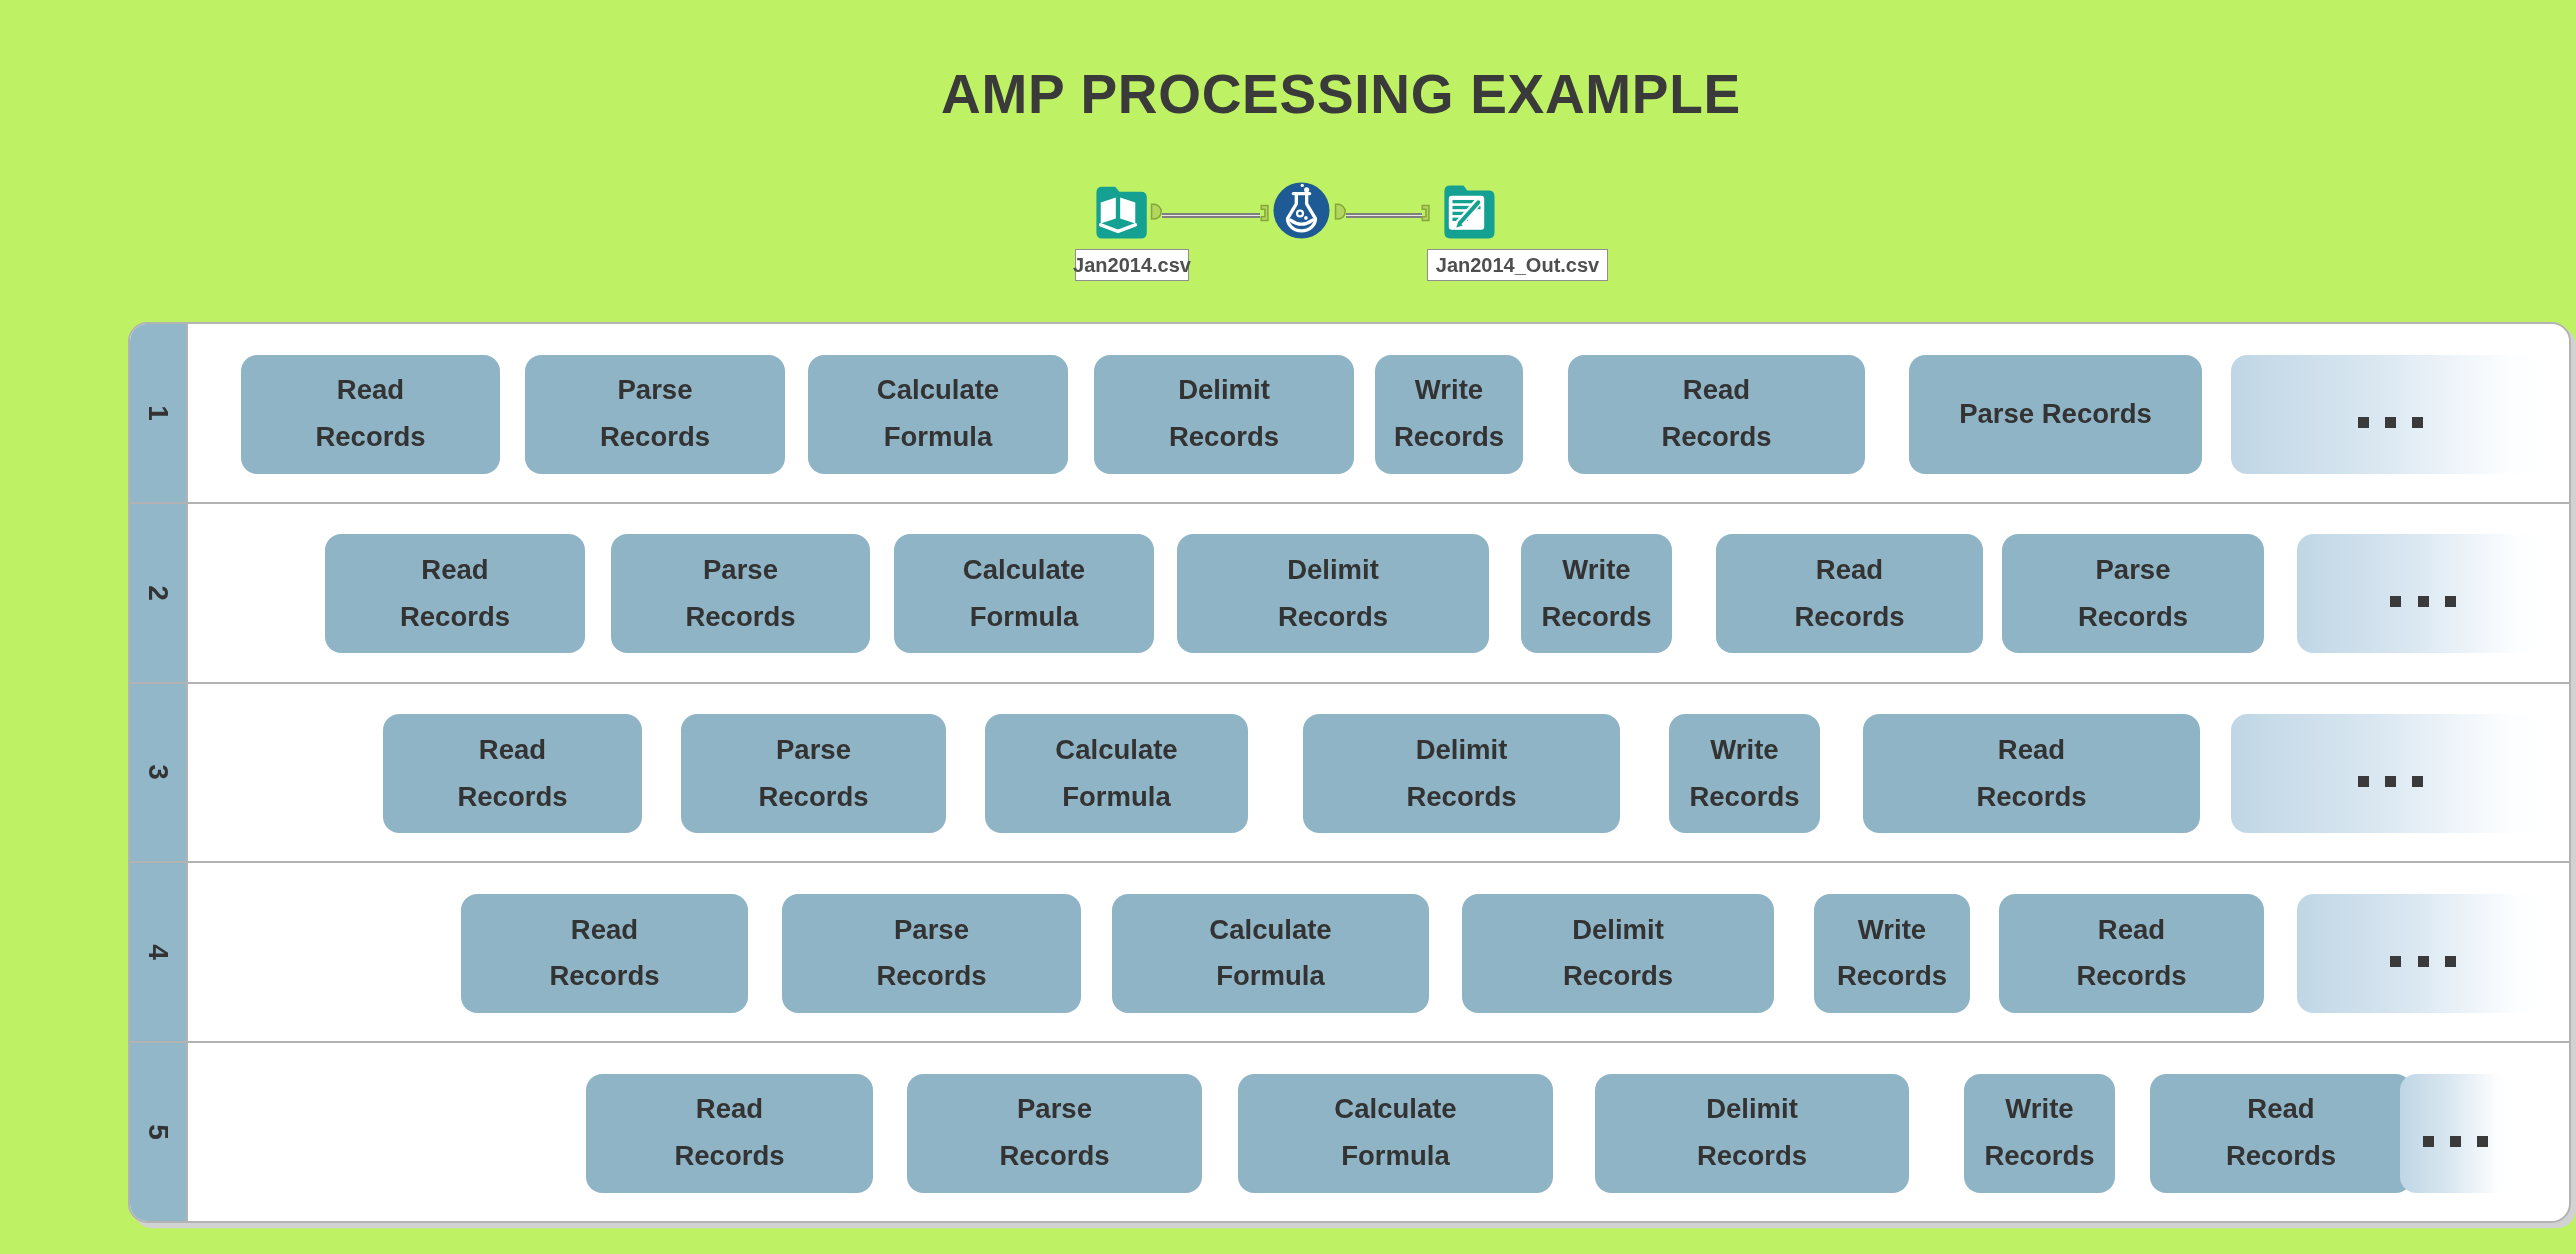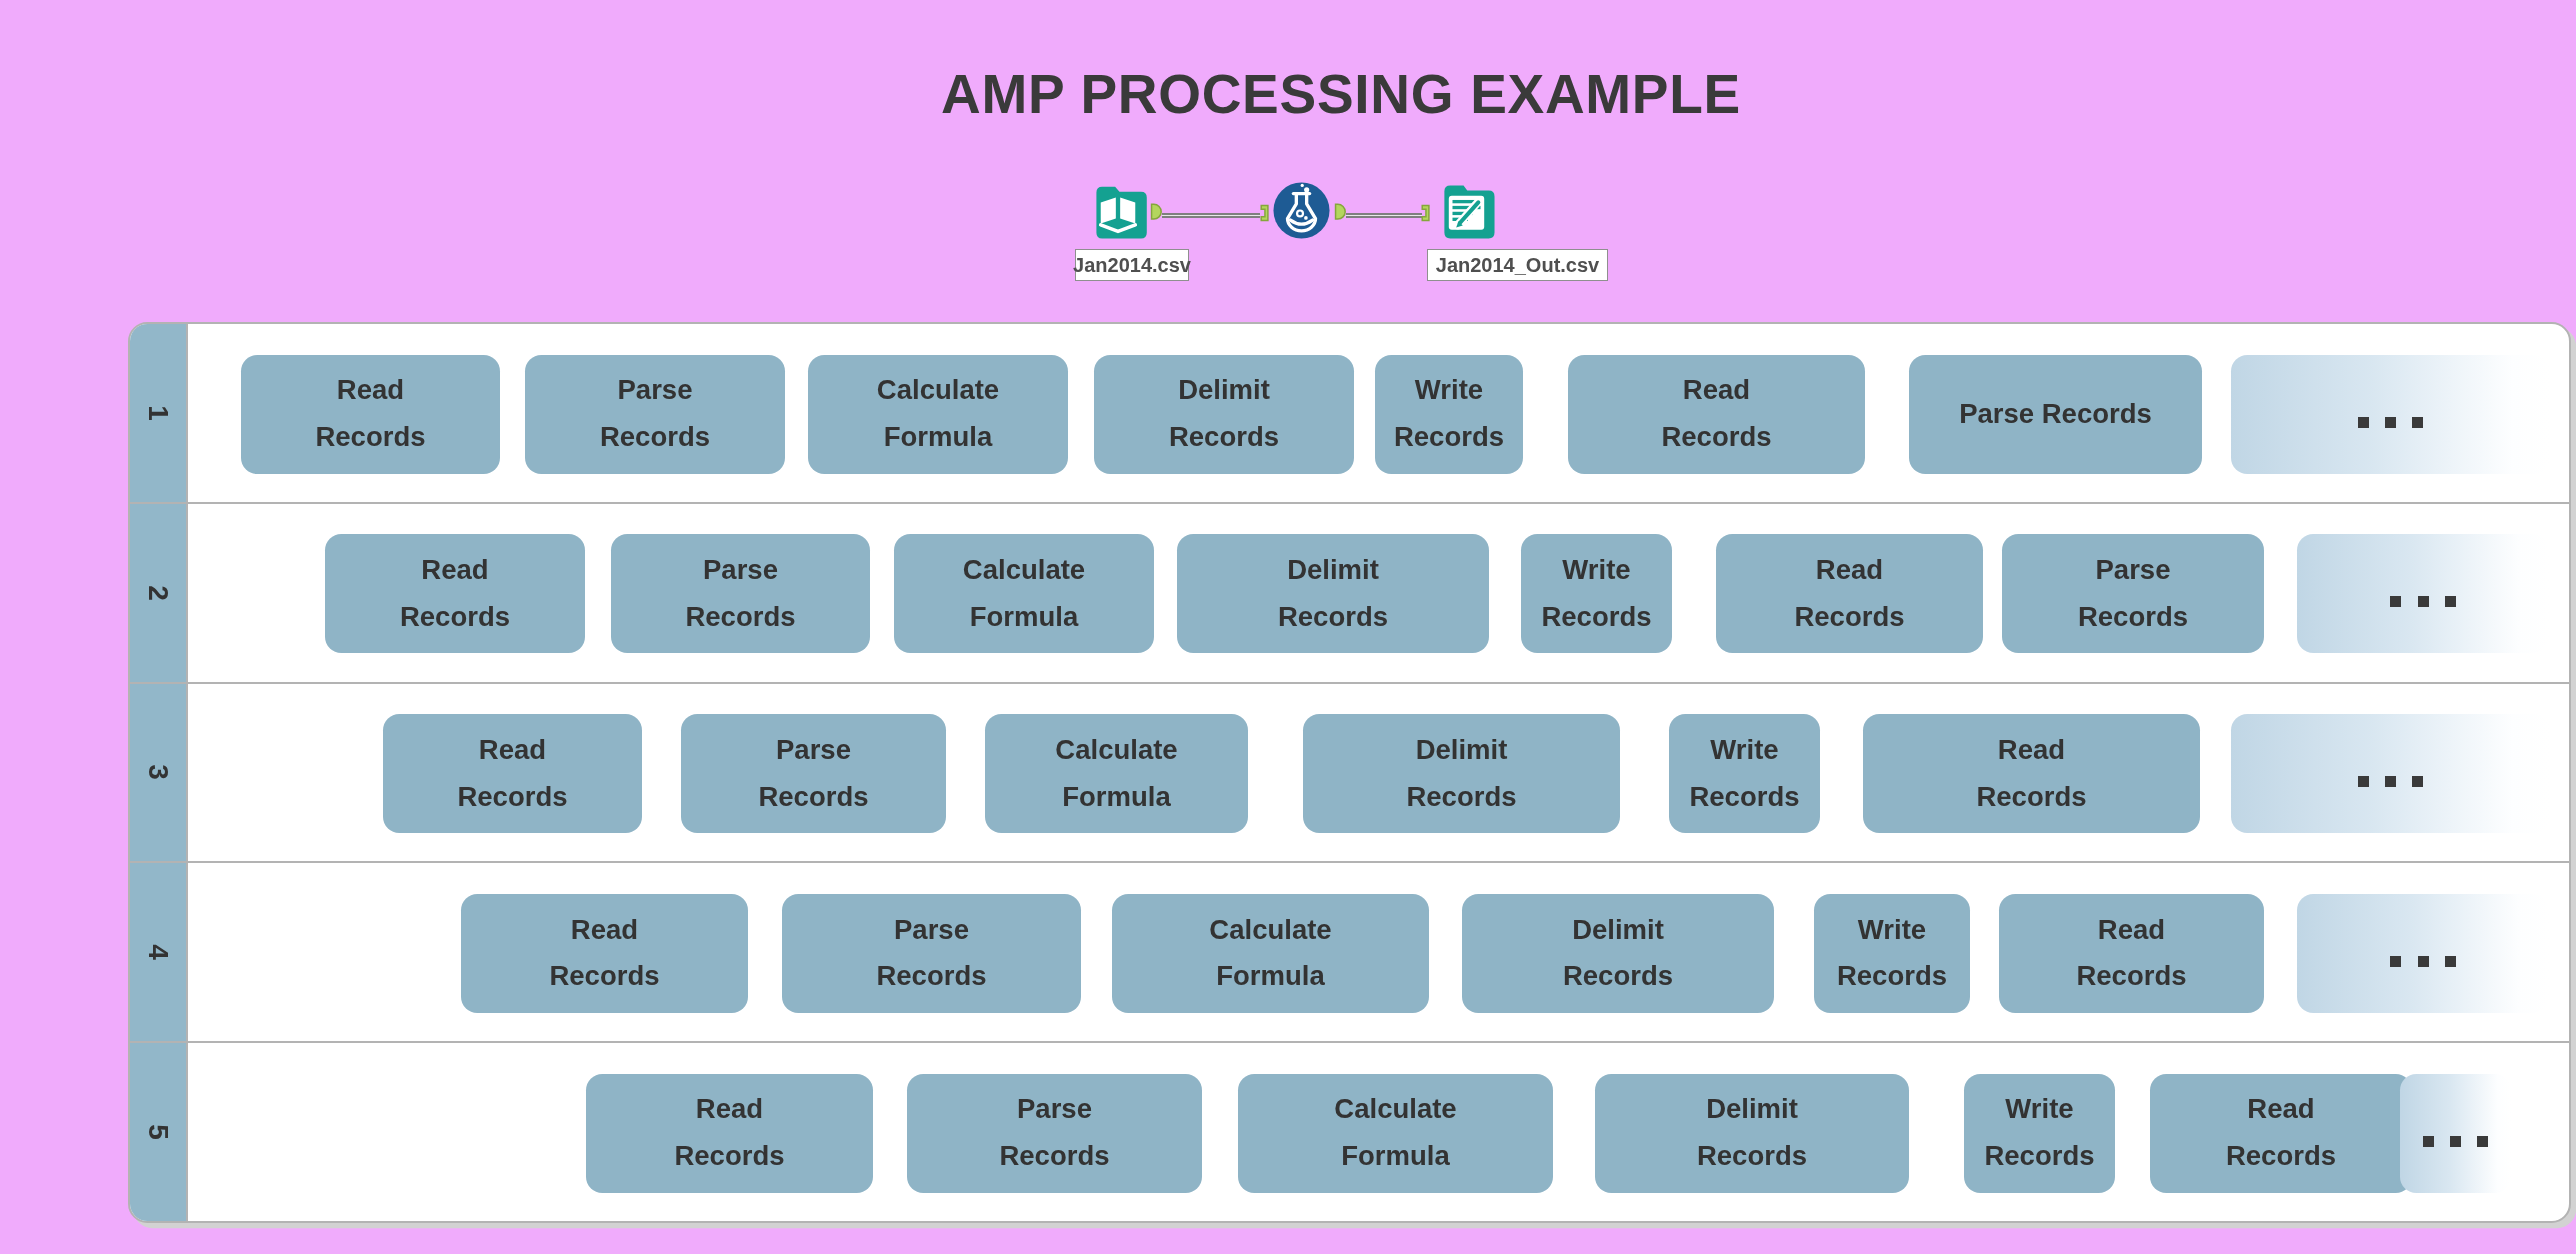--- a/index.html
+++ b/index.html
@@ -1,18 +1,18 @@
 <!DOCTYPE html>
 <html style="font-size:12px"><head>
 <meta charset="utf-8">
 <style>
   * { margin:0; padding:0; box-sizing:border-box; }
   html,body { width:2576px; height:1254px; background:#ffffff; overflow:hidden;
               font-family:"Liberation Sans", sans-serif; }
-  .stage { position:relative; width:2576px; height:1254px; background:#f0abfc; }
+  .stage { position:relative; width:2576px; height:1254px; background:#bef264; }
 
   
   .title { position:absolute; top:62px; left:1341px; transform:translateX(-50%);
            font-size:55px; font-weight:700; color:#3a3a3a; letter-spacing:0.7px;
            white-space:nowrap; }
 
   
   .tool-icon { position:absolute; }
   .conn-line { position:absolute; height:4.5px;
                background:linear-gradient(180deg,#7f7f7f 0 1.5px,#e8e8e8 1.5px 3px,#7f7f7f 3px 4.5px); }

